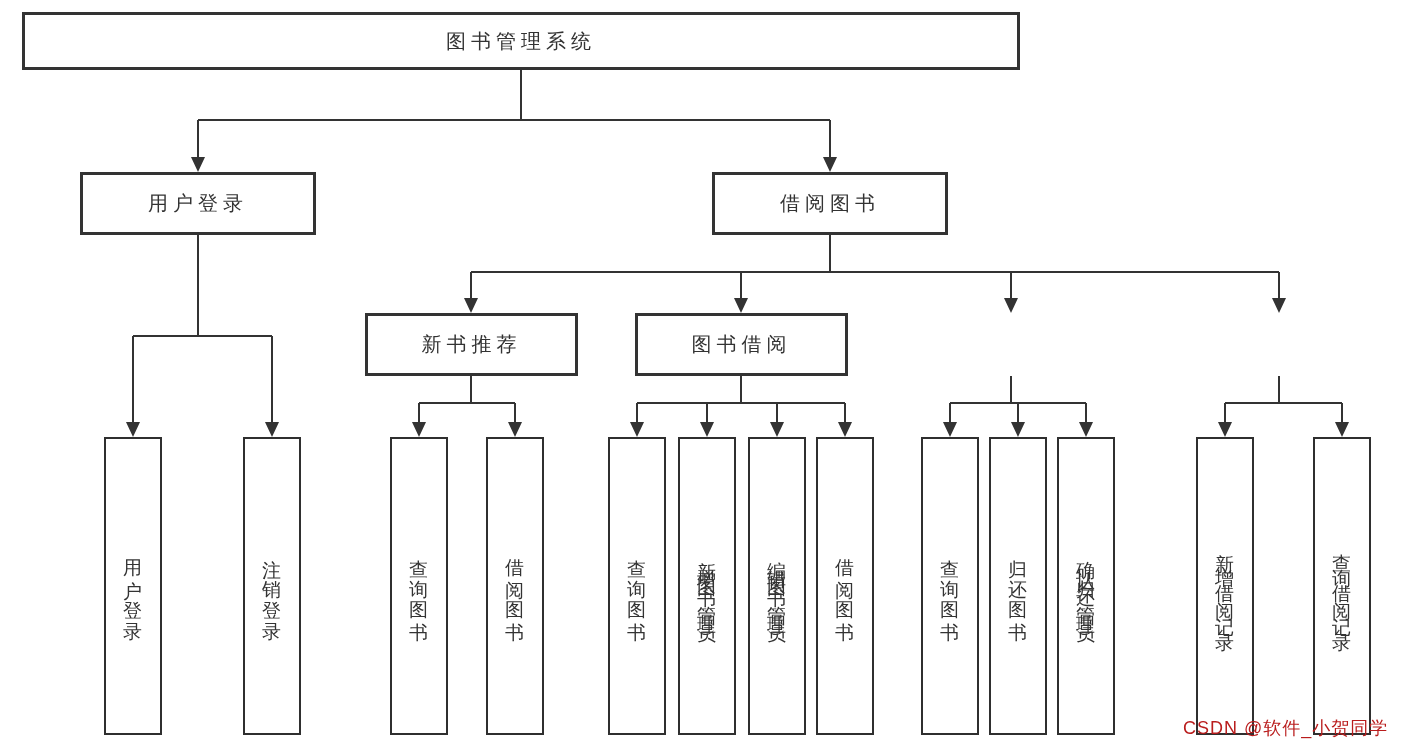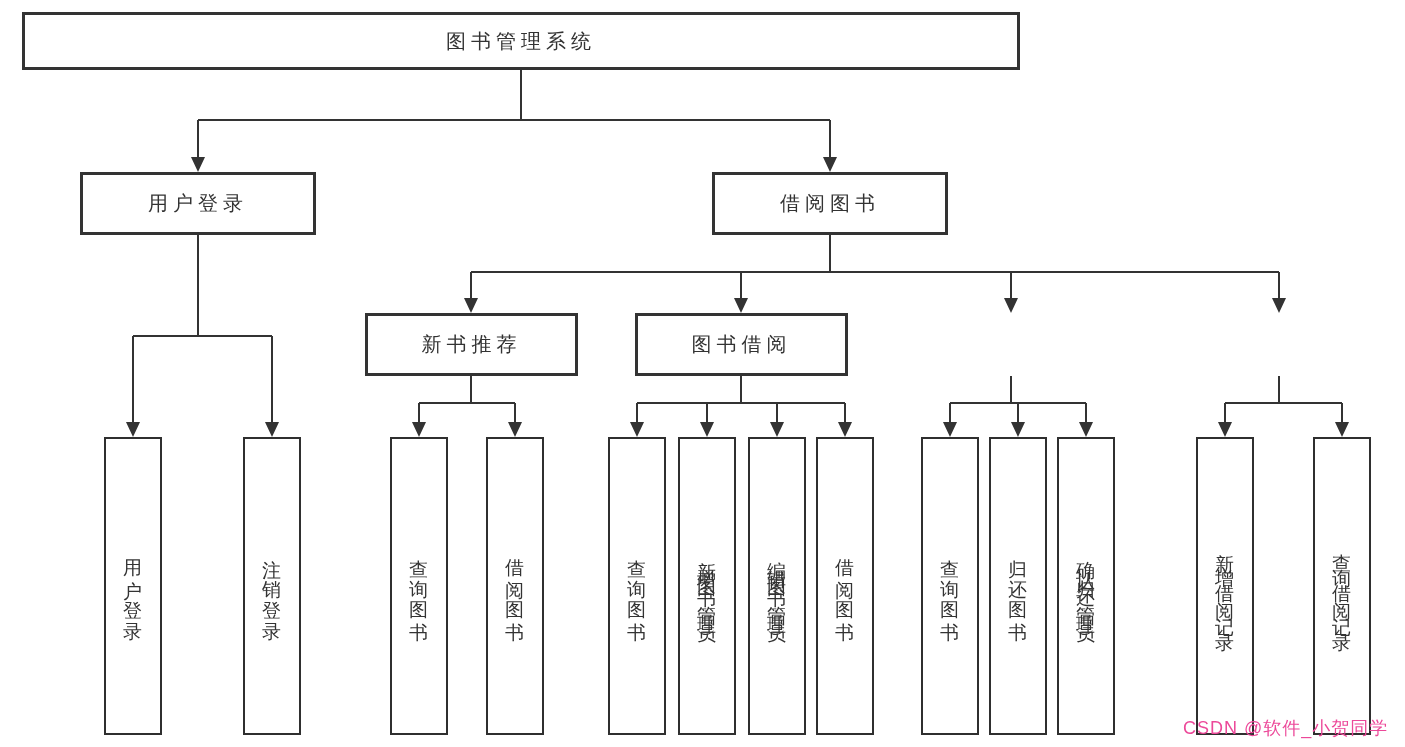--- a/index.html
+++ b/index.html
@@ -36,21 +36,21 @@
     color:#333333;
   }
   .vt4{letter-spacing:21px;}
   .vt6{letter-spacing:16px;}
   .vt9{letter-spacing:9px;}
   .watermark{
     position:absolute;
     left:1183px;top:716px;
     font-size:18px;
     letter-spacing:1px;
-    color:#ec4899;
+    color:#b91c1c;
     white-space:nowrap;
     z-index:5;
   }
 </style>
 </head>
 <body>
 
 <div class="stage">
 
   <svg class="connectors" width="1405" height="747" viewBox="0 0 1405 747">

